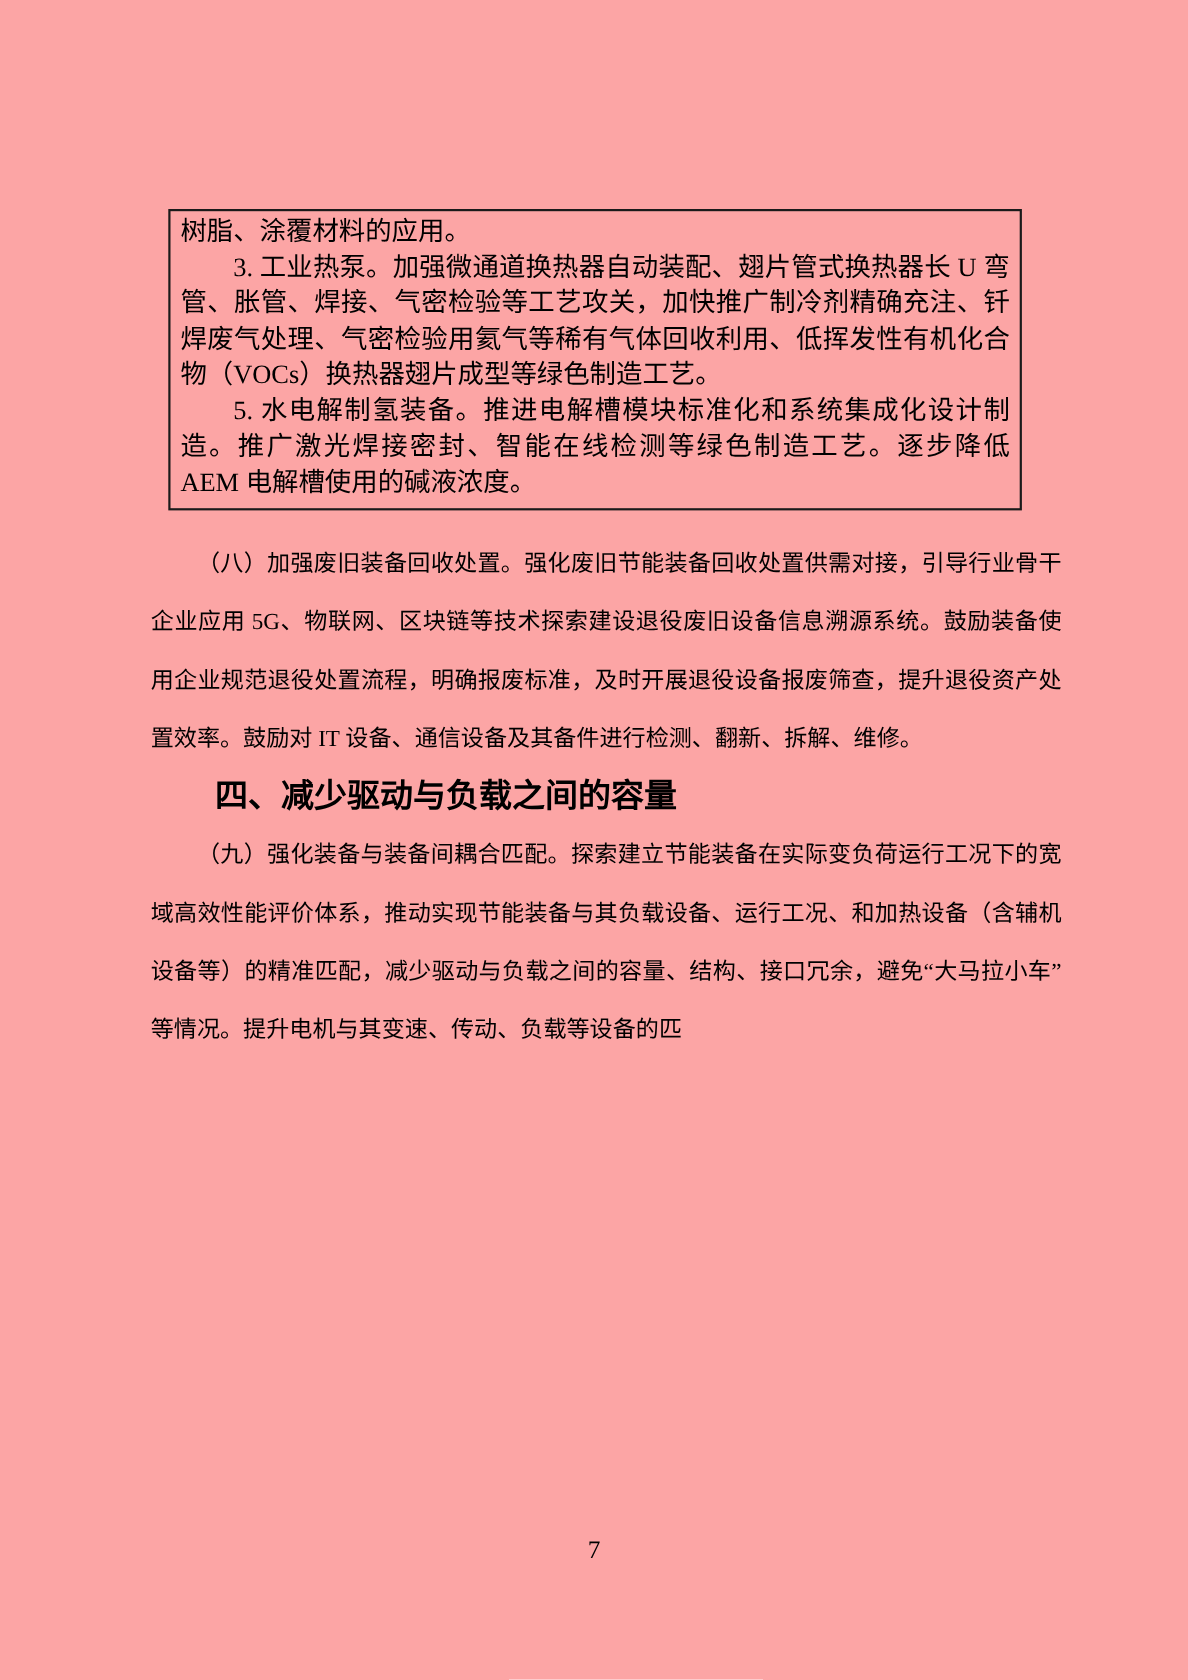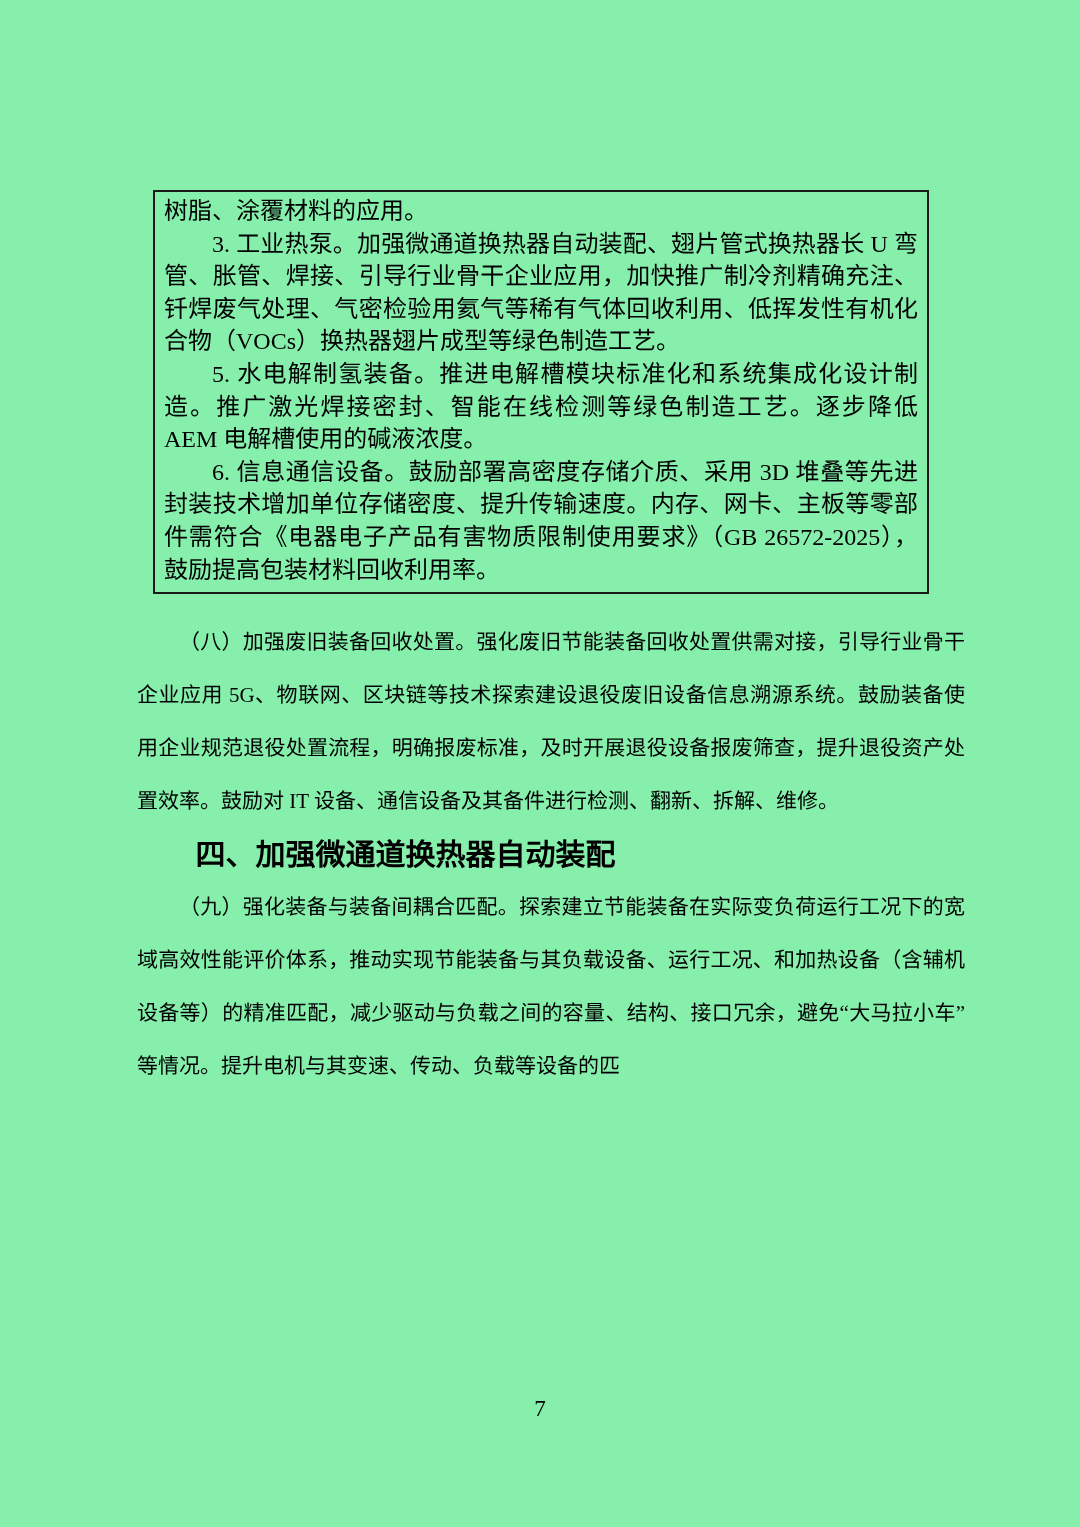--- a/index.html
+++ b/index.html
@@ -4,21 +4,21 @@
 <style>
   html, body {
     margin: 0;
     padding: 0;
     background: #ffffff;
   }
   .page {
     position: relative;
     width: 1080px;
     height: 1527px;
-    background: #86efac;
+    background: #fca5a5;
     color: #000000;
     font-family: "Liberation Serif", "DejaVu Serif", serif;
     overflow: hidden;
   }
   .content {
     position: absolute;
     left: 137px;
     top: 190px;
     width: 828px;
   }
@@ -74,30 +74,29 @@
 </style>
 </head>
 <body>
 
 <div class="page">
   <div class="content">
 
     <section class="provisions-box">
       <p class="box-para"><span>树脂、涂覆材料的应用。</span></p>
 
-      <p class="box-para indent"><span class="lead">3. 工业热泵。</span><span>加强微通道换热器自动装配、翅片管式换热器长 U 弯管、胀管、焊接、引导行业骨干企业应用，加快推广制冷剂精确充注、钎焊废气处理、气密检验用氦气等稀有气体回收利用、低挥发性有机化合物（VOCs）换热器翅片成型等绿色制造工艺。</span></p>
+      <p class="box-para indent"><span class="lead">3. 工业热泵。</span><span>加强微通道换热器自动装配、翅片管式换热器长 U 弯管、胀管、焊接、气密检验等工艺攻关，加快推广制冷剂精确充注、钎焊废气处理、气密检验用氦气等稀有气体回收利用、低挥发性有机化合物（VOCs）换热器翅片成型等绿色制造工艺。</span></p>
 
 
       <p class="box-para indent"><span class="lead">5. 水电解制氢装备。</span><span>推进电解槽模块标准化和系统集成化设计制造。推广激光焊接密封、智能在线检测等绿色制造工艺。逐步降低 AEM 电解槽使用的碱液浓度。</span></p>
 
-      <p class="box-para indent"><span class="lead">6. 信息通信设备。</span><span>鼓励部署高密度存储介质、采用 3D 堆叠等先进封装技术增加单位存储密度、提升传输速度。内存、网卡、主板等零部件需符合《电器电子产品有害物质限制使用要求》（GB 26572-2025），鼓励提高包装材料回收利用率。</span></p>
     </section>
 
     <p class="body-para first">（八）加强废旧装备回收处置。强化废旧节能装备回收处置供需对接，引导行业骨干企业应用 5G、物联网、区块链等技术探索建设退役废旧设备信息溯源系统。鼓励装备使用企业规范退役处置流程，明确报废标准，及时开展退役设备报废筛查，提升退役资产处置效率。鼓励对 IT 设备、通信设备及其备件进行检测、翻新、拆解、维修。</p>
 
-    <h2 class="section-heading">四、加强微通道换热器自动装配</h2>
+    <h2 class="section-heading">四、减少驱动与负载之间的容量</h2>
 
     <p class="body-para">（九）强化装备与装备间耦合匹配。探索建立节能装备在实际变负荷运行工况下的宽域高效性能评价体系，推动实现节能装备与其负载设备、运行工况、和加热设备（含辅机设备等）的精准匹配，减少驱动与负载之间的容量、结构、接口冗余，避免“大马拉小车”等情况。提升电机与其变速、传动、负载等设备的匹</p>
 
   </div>
 
   <footer class="page-footer">7</footer>
 </div>
 
 </body></html>

